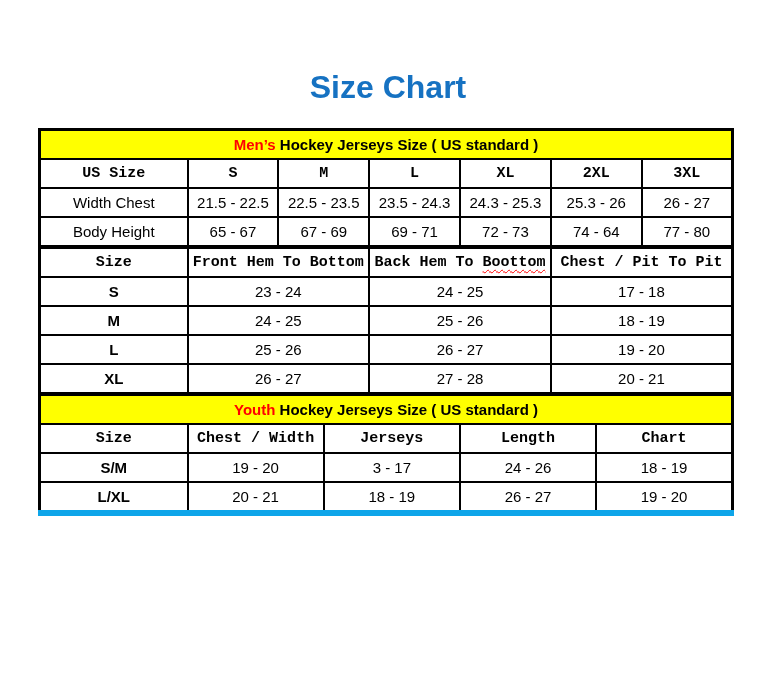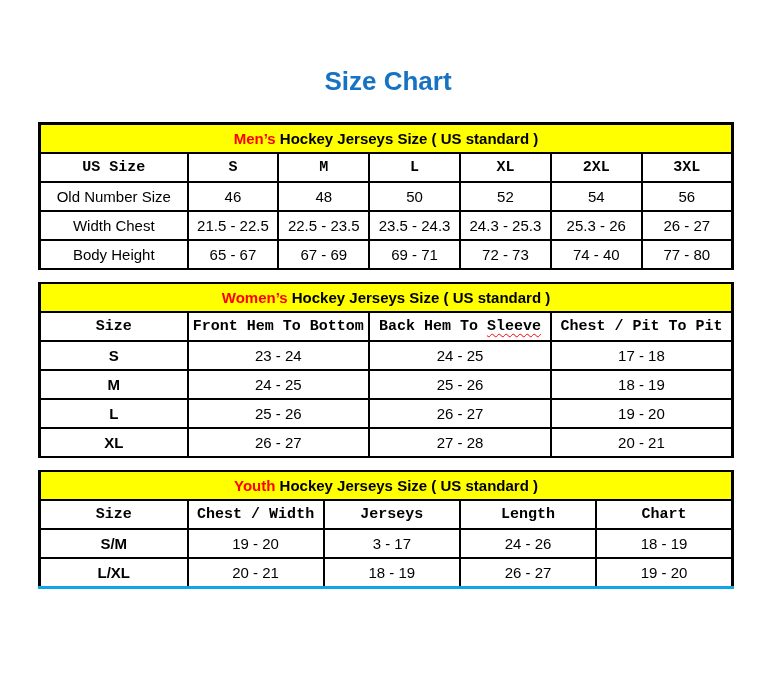--- a/index.html
+++ b/index.html
@@ -6,42 +6,41 @@
   .page {
     position: relative;
     width: 776px;
     height: 692px;
     overflow: hidden;
     background: #ffffff;
     font-family: "Liberation Sans", sans-serif;
     color: #000000;
   }
   .page-title {
-    margin: 0;
+    margin: 6px;
     padding-top: 62px;
     text-align: center;
-    font-size: 26px;
+    font-size: 32px;
     line-height: 38px;
     font-weight: 700;
     color: #1672C2;
   }
   .chart-wrap {
     margin: 22px 0 0 38px;
     width: 696px;
   }
   table.tbl {
     width: 100%;
     border-collapse: collapse;
     table-layout: fixed;
     border-left: 3px solid #000;
     border-right: 3px solid #000;
-    margin-top: 12px;
   }
   table.tbl-first { border-top: 3px solid #000; }
-  table.tbl-last  { border-bottom: 3px solid #0ea5e9; }
+  table.tbl-last  { border-bottom: 6px solid #0ea5e9; }
   .tbl th, .tbl td {
     border: 2px solid #000;
     padding: 0 2px;
     text-align: center;
     vertical-align: middle;
     font-size: 15px;
     height: 27px;
     overflow: hidden;
     white-space: nowrap;
   }
@@ -90,64 +89,52 @@
         <tr>
           <th>US Size</th>
           <th>S</th>
           <th>M</th>
           <th>L</th>
           <th>XL</th>
           <th>2XL</th>
           <th>3XL</th>
         </tr>
         <tr>
-          <td class="rowlabel-plain">Old Number Size</td>
-          <td>46</td>
-          <td>48</td>
-          <td>50</td>
-          <td>52</td>
-          <td>54</td>
-          <td>56</td>
-        </tr>
-        <tr>
           <td class="rowlabel-plain">Width Chest</td>
           <td>21.5 - 22.5</td>
           <td>22.5 - 23.5</td>
           <td>23.5 - 24.3</td>
           <td>24.3 - 25.3</td>
           <td>25.3 - 26</td>
           <td>26 - 27</td>
         </tr>
         <tr>
           <td class="rowlabel-plain">Body Height</td>
           <td>65 - 67</td>
           <td>67 - 69</td>
           <td>69 - 71</td>
           <td>72 - 73</td>
-          <td>74 - 40</td>
+          <td>74 - 64</td>
           <td>77 - 80</td>
         </tr>
       </tbody>
     </table>
 
     <table class="tbl">
       <colgroup>
           <col class="col-label">
           <col>
           <col>
           <col>
         </colgroup>
       <tbody>
         <tr>
-          <td class="band-cell" colspan="4"><span class="band-highlight">Women’s</span><span> Hockey Jerseys Size ( US standard )</span></td>
-        </tr>
-        <tr>
           <th>Size</th>
           <th>Front Hem To Bottom</th>
-          <th><span>Back Hem To</span> <span class="squiggle">Sleeve</span></th>
+          <th><span>Back Hem To</span> <span class="squiggle">Boottom</span></th>
           <th>Chest / Pit To Pit</th>
         </tr>
         <tr>
           <td class="rowlabel-bold">S</td>
           <td>23 - 24</td>
           <td>24 - 25</td>
           <td>17 - 18</td>
         </tr>
         <tr>
           <td class="rowlabel-bold">M</td>

